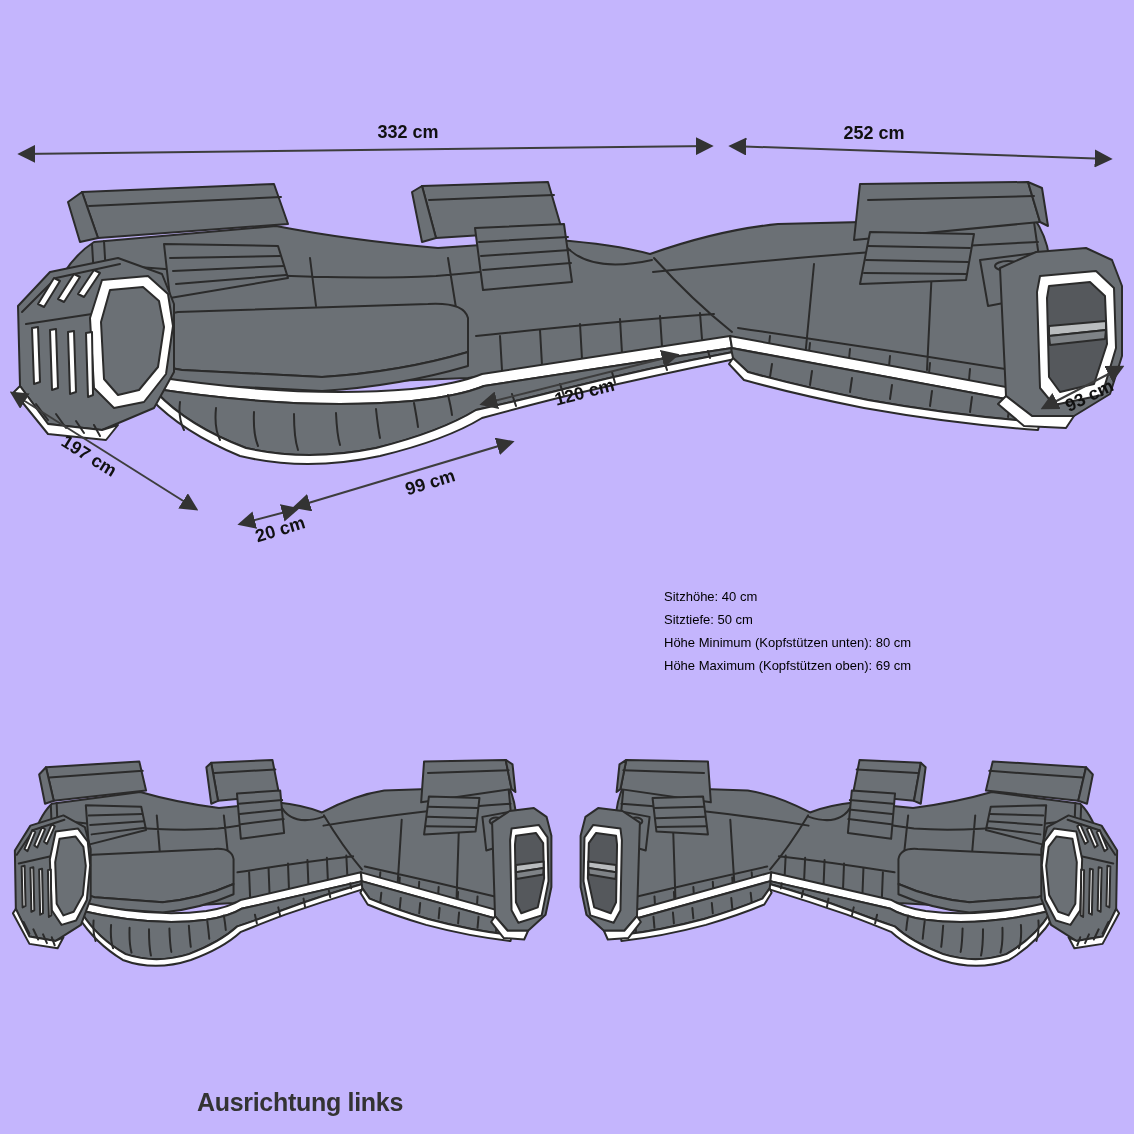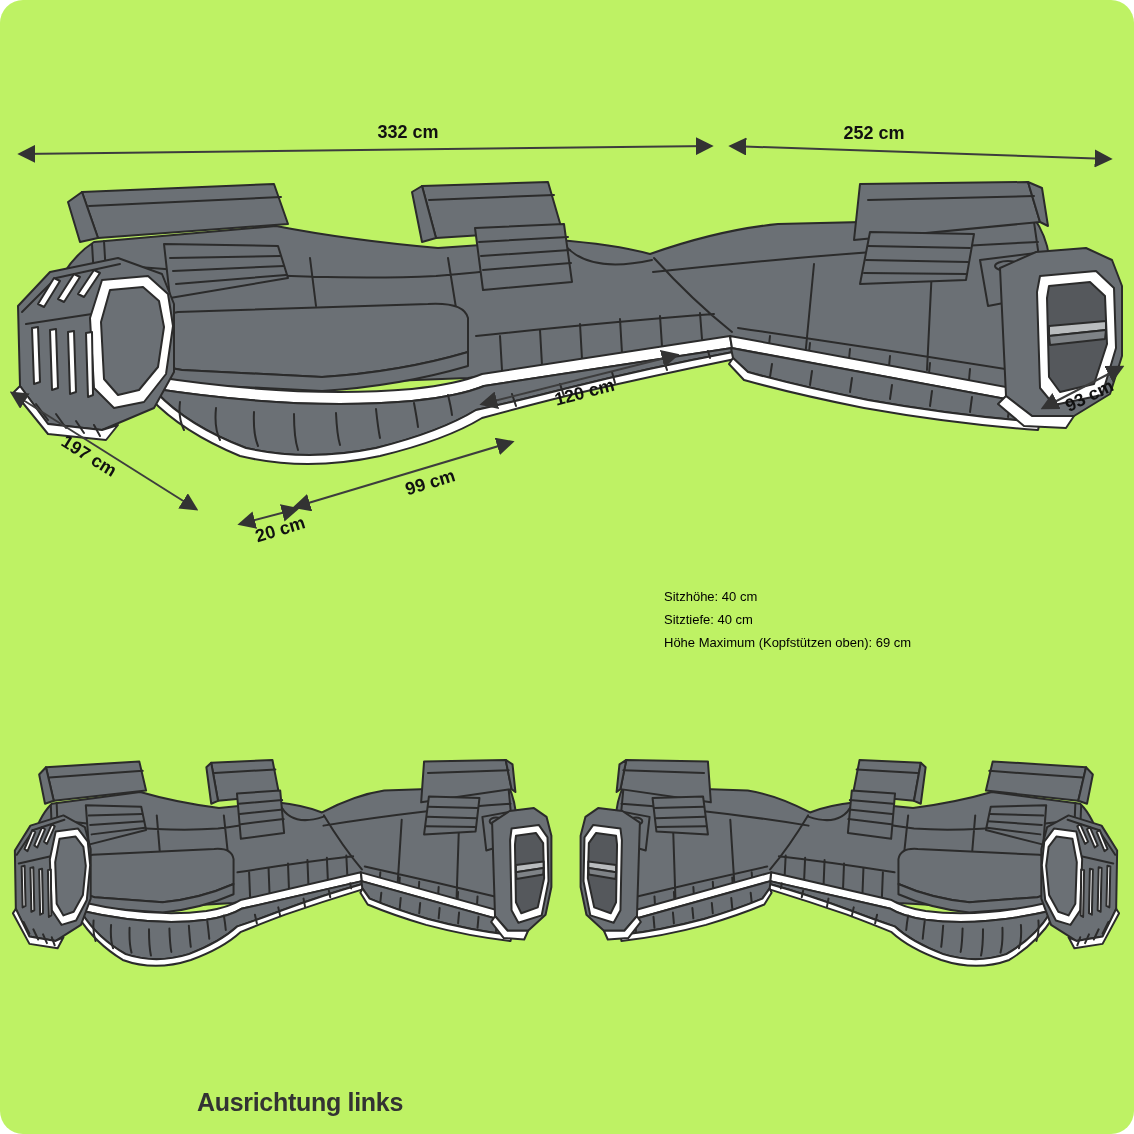--- a/index.html
+++ b/index.html
@@ -1,17 +1,17 @@
 <!DOCTYPE html>
 <html><head>
 <meta charset="utf-8">
 <style>
   html,body{margin:0;padding:0;background:#fff;}
-  #stage{position:relative;width:1134px;height:1134px;background:#bef264;overflow:hidden;
-         font-family:"Liberation Sans","DejaVu Sans",sans-serif;border-radius:23px;}
+  #stage{position:relative;width:1134px;height:1134px;background:#c4b5fd;overflow:hidden;
+         font-family:"Liberation Sans","DejaVu Sans",sans-serif;}
   svg{display:block;}
   .abs{position:absolute;}
   #dims-overlay{left:0;top:0;}
   .dim-label{font-family:"Liberation Sans","DejaVu Sans",sans-serif;font-size:18px;font-weight:600;fill:#111;}
   #specs{left:664px;top:585px;font-size:13px;line-height:23px;color:#000;}
   .variant-label{font-size:25px;font-weight:600;color:#333;text-align:center;width:420px;letter-spacing:-0.3px;}
   #sofa-defs path, #sofa-defs ellipse{vector-effect:non-scaling-stroke;}
   #sofa-defs [fill="none"]{fill:none;}
 </style>
 </head>
@@ -108,21 +108,22 @@
     <text class="dim-label" x="874" y="139" text-anchor="middle">252 cm</text>
     <text class="dim-label" transform="translate(586,398) rotate(-14.5)" text-anchor="middle">120 cm</text>
     <text class="dim-label" transform="translate(1092,401) rotate(-26)" text-anchor="middle">93 cm</text>
     <text class="dim-label" transform="translate(86,461) rotate(32)" text-anchor="middle">197 cm</text>
     <text class="dim-label" transform="translate(432,488) rotate(-17)" text-anchor="middle">99 cm</text>
     <text class="dim-label" transform="translate(282,535) rotate(-17)" text-anchor="middle">20 cm</text>
   </svg>
 
   <div id="specs" class="abs">
     <div>Sitzhöhe: 40 cm</div>
-    <div>Sitztiefe: 40 cm</div>
+    <div>Sitztiefe: 50 cm</div>
+    <div>Höhe Minimum (Kopfstützen unten): 80 cm</div>
     <div>Höhe Maximum (Kopfstützen oben): 69 cm</div>
   </div>
 
   <svg class="abs" style="left:10px;top:757px;" width="550" height="212" viewBox="0 0 550 212" xmlns="http://www.w3.org/2000/svg">
     <use href="#sofa-art" transform="scale(0.486,0.73)"></use>
   </svg>
 
   <svg class="abs" style="left:572px;top:757px;" width="550" height="212" viewBox="0 0 550 212" xmlns="http://www.w3.org/2000/svg">
     <g transform="translate(550,0) scale(-0.486,0.73)">
       <use href="#sofa-art"></use>

